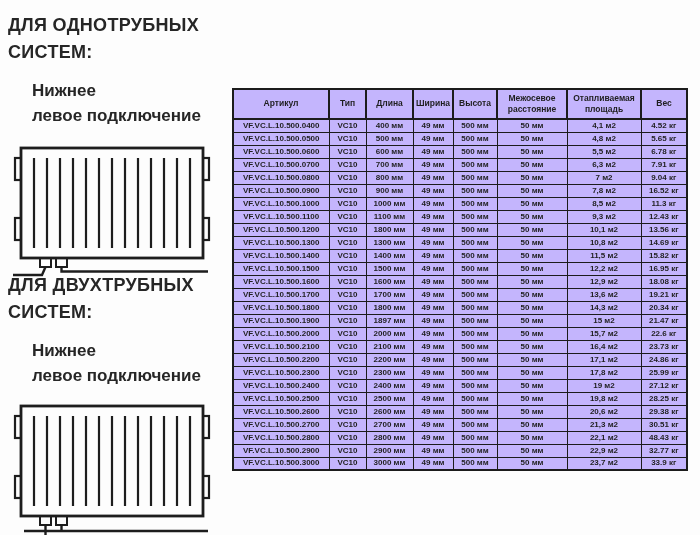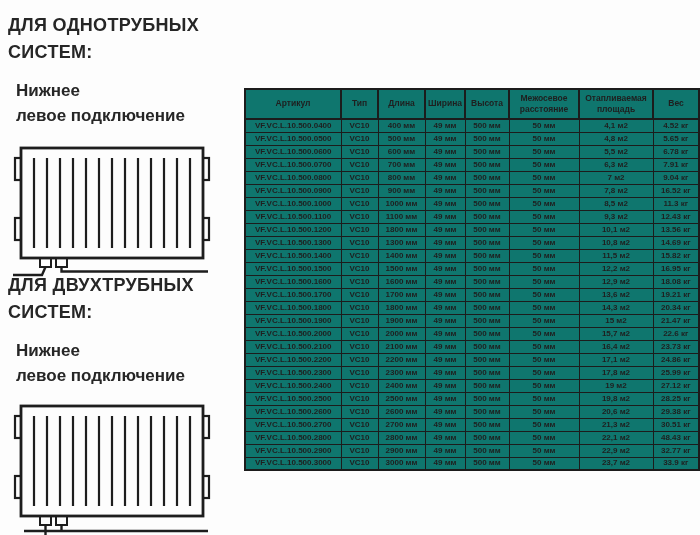--- a/index.html
+++ b/index.html
@@ -14,29 +14,29 @@
   .left-col { position:absolute; left:8px; top:0; width:210px; }
   .section { position:absolute; left:0; width:210px; }
   .sec-onepipe { top:12px; }
   .sec-twopipe { top:272px; }
   .section-title {
     font-size:18px; font-weight:800; letter-spacing:.3px;
     text-align:left; line-height:1.5; color:#262626;
   }
   .section-sub {
     font-size:17px; font-weight:700; line-height:1.45;
-    text-align:left; padding-left:8px; margin-top:13px; color:#262626;
+    text-align:left; padding-left:8px; margin-top:13px; color:#262626;margin-left:16px;
   }
   .radiator { display:block; margin-top:8px; margin-left:4px; }
   .sec-twopipe .radiator { margin-top:6px; }
 
   table.spec {
-    position:absolute; left:244px; top:88px; width:454px;
+    position:absolute; left:232px; top:88px; width:454px;
     border-collapse:collapse; table-layout:fixed;
-    background:#0f766e; font-weight:700; color:#1f1f1f;
+    background:#c4b5fd; font-weight:700; color:#1f1f1f;
     border:2.5px solid #1c1c1c;
   }
   table.spec th {
     font-size:8.5px; height:30px; padding:0 2px;
     border:2px solid #1c1c1c; text-align:center; vertical-align:middle;
     line-height:1.3;
   }
   table.spec td {
     font-size:8px; height:13px; padding:0 1px;
     border:1.5px solid #1c1c1c; text-align:center; vertical-align:middle;
@@ -306,21 +306,21 @@
         <td>1800 мм</td>
         <td>49 мм</td>
         <td>500 мм</td>
         <td>50 мм</td>
         <td>14,3 м2</td>
         <td>20.34 кг</td>
       </tr>
       <tr>
         <td>VF.VC.L.10.500.1900</td>
         <td>VC10</td>
-        <td>1900 мм</td>
+        <td>1897 мм</td>
         <td>49 мм</td>
         <td>500 мм</td>
         <td>50 мм</td>
         <td>15 м2</td>
         <td>21.47 кг</td>
       </tr>
       <tr>
         <td>VF.VC.L.10.500.2000</td>
         <td>VC10</td>
         <td>2000 мм</td>

